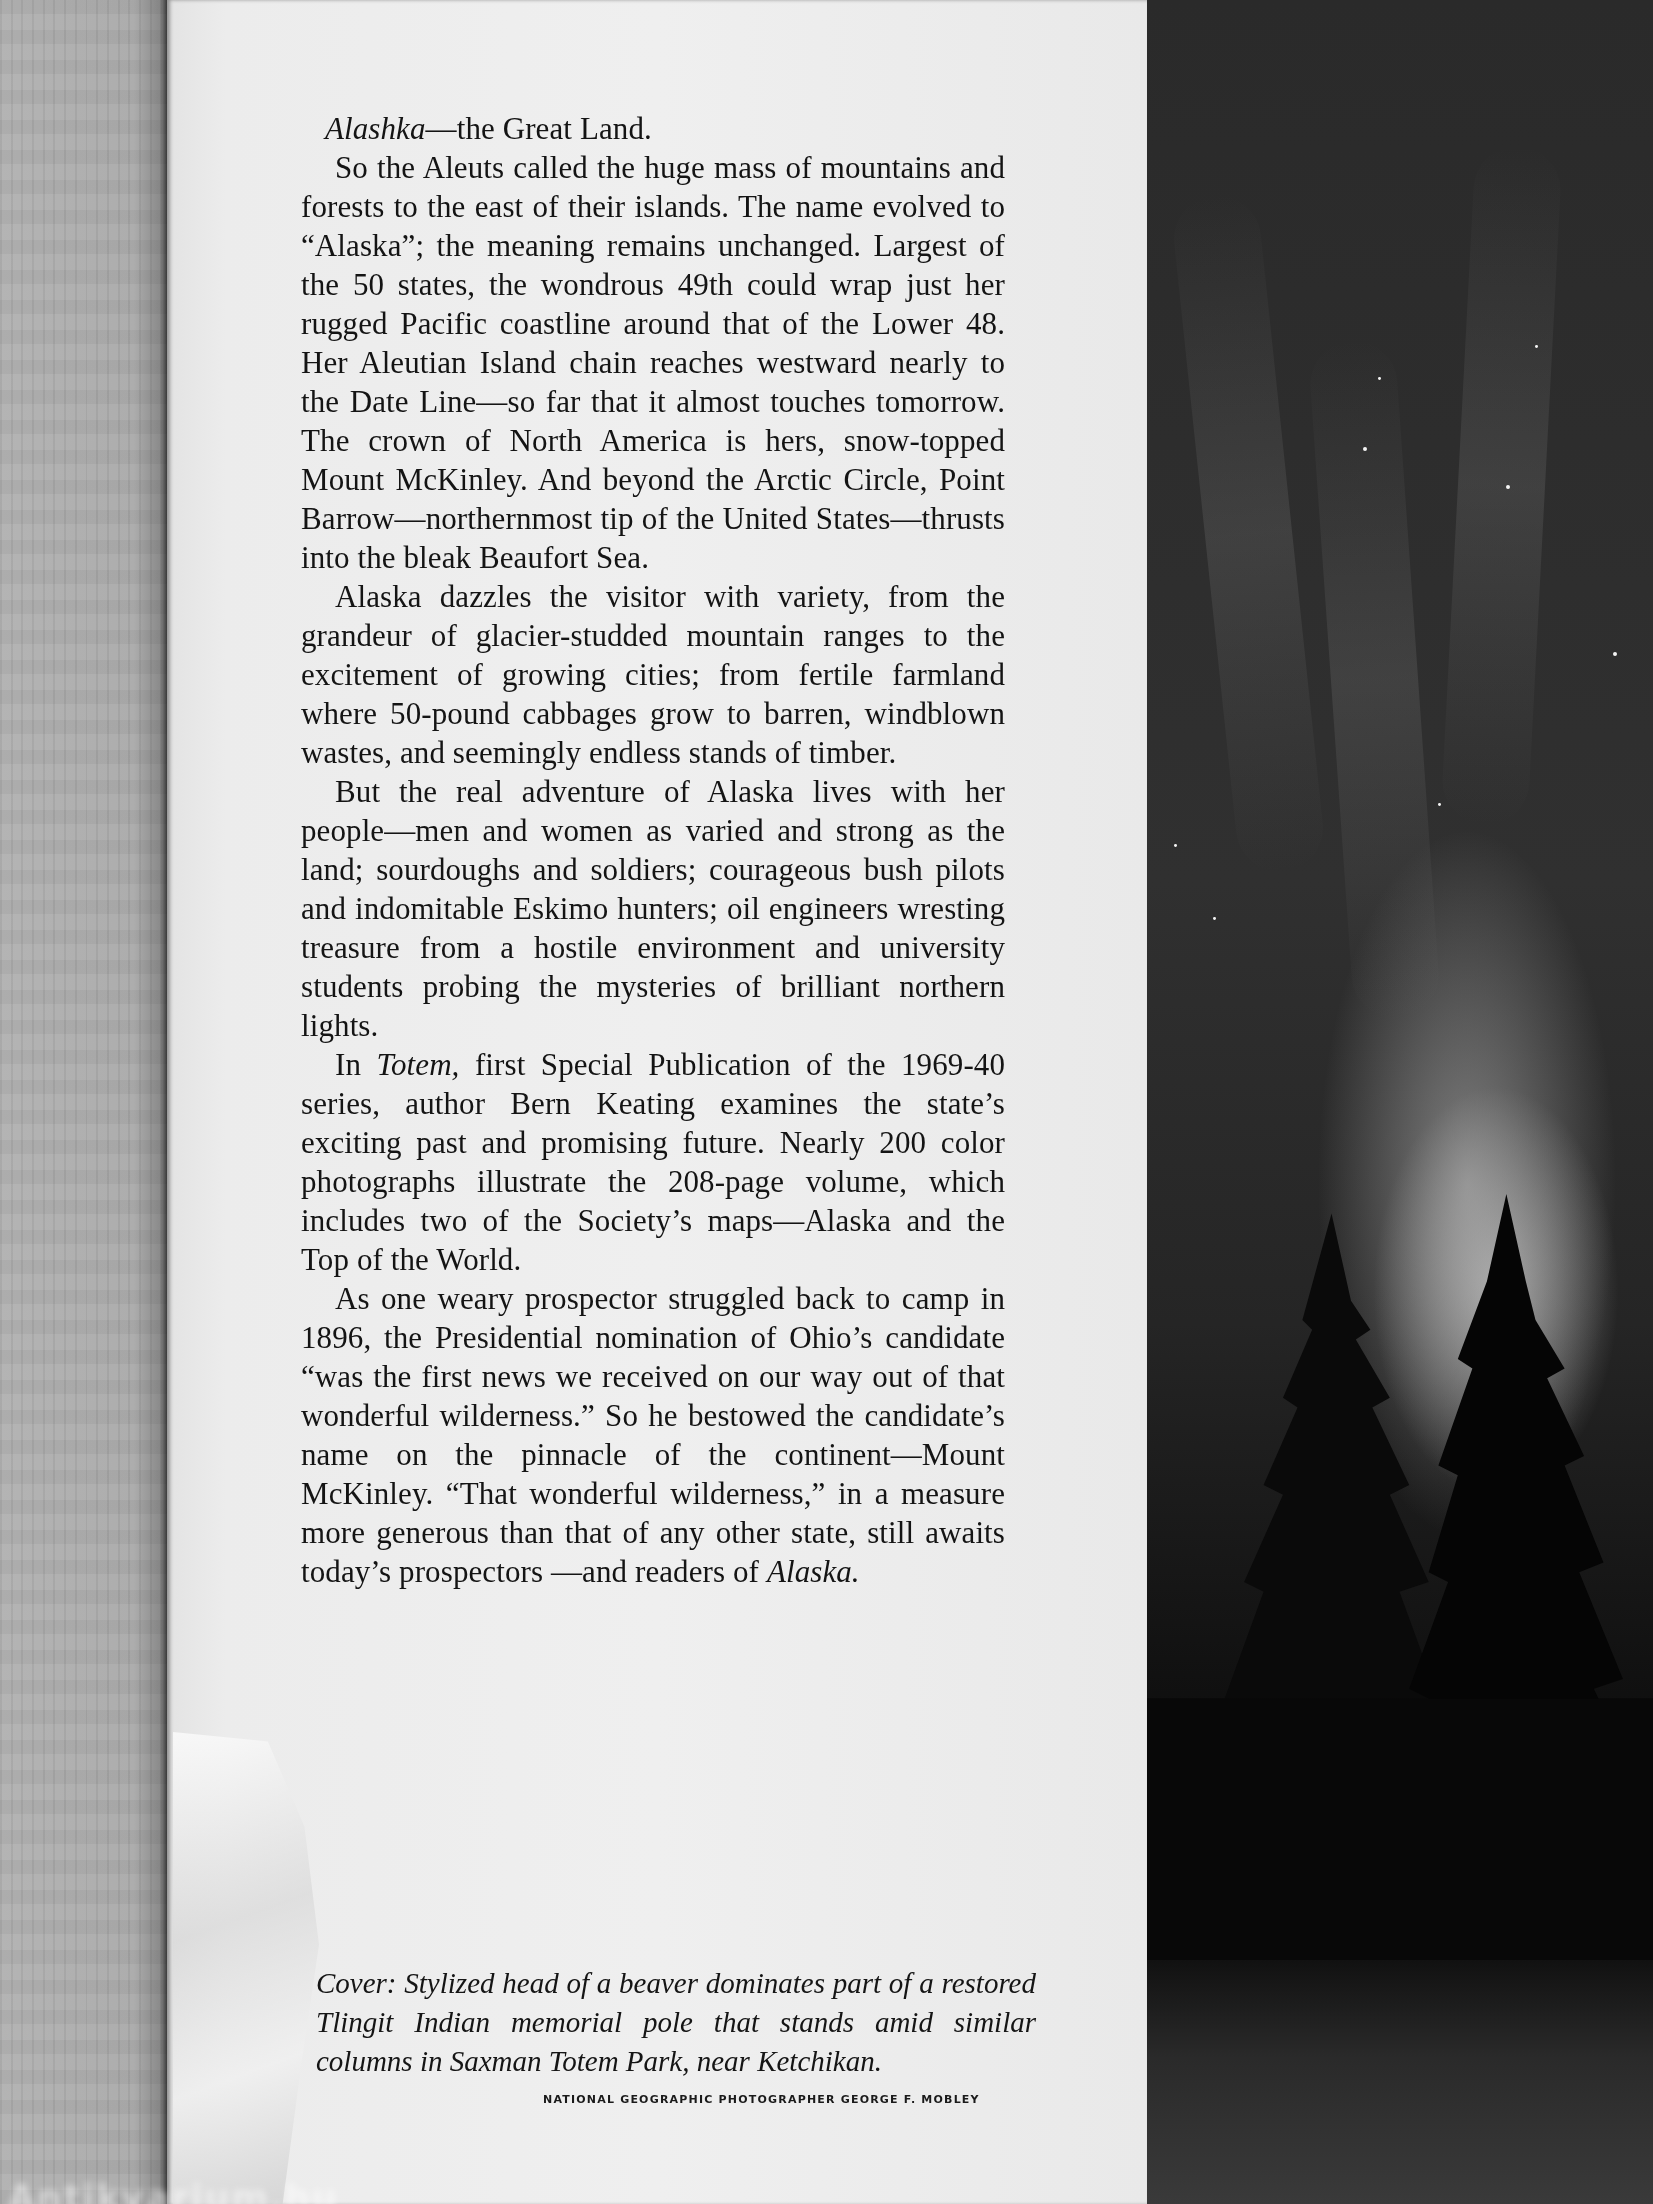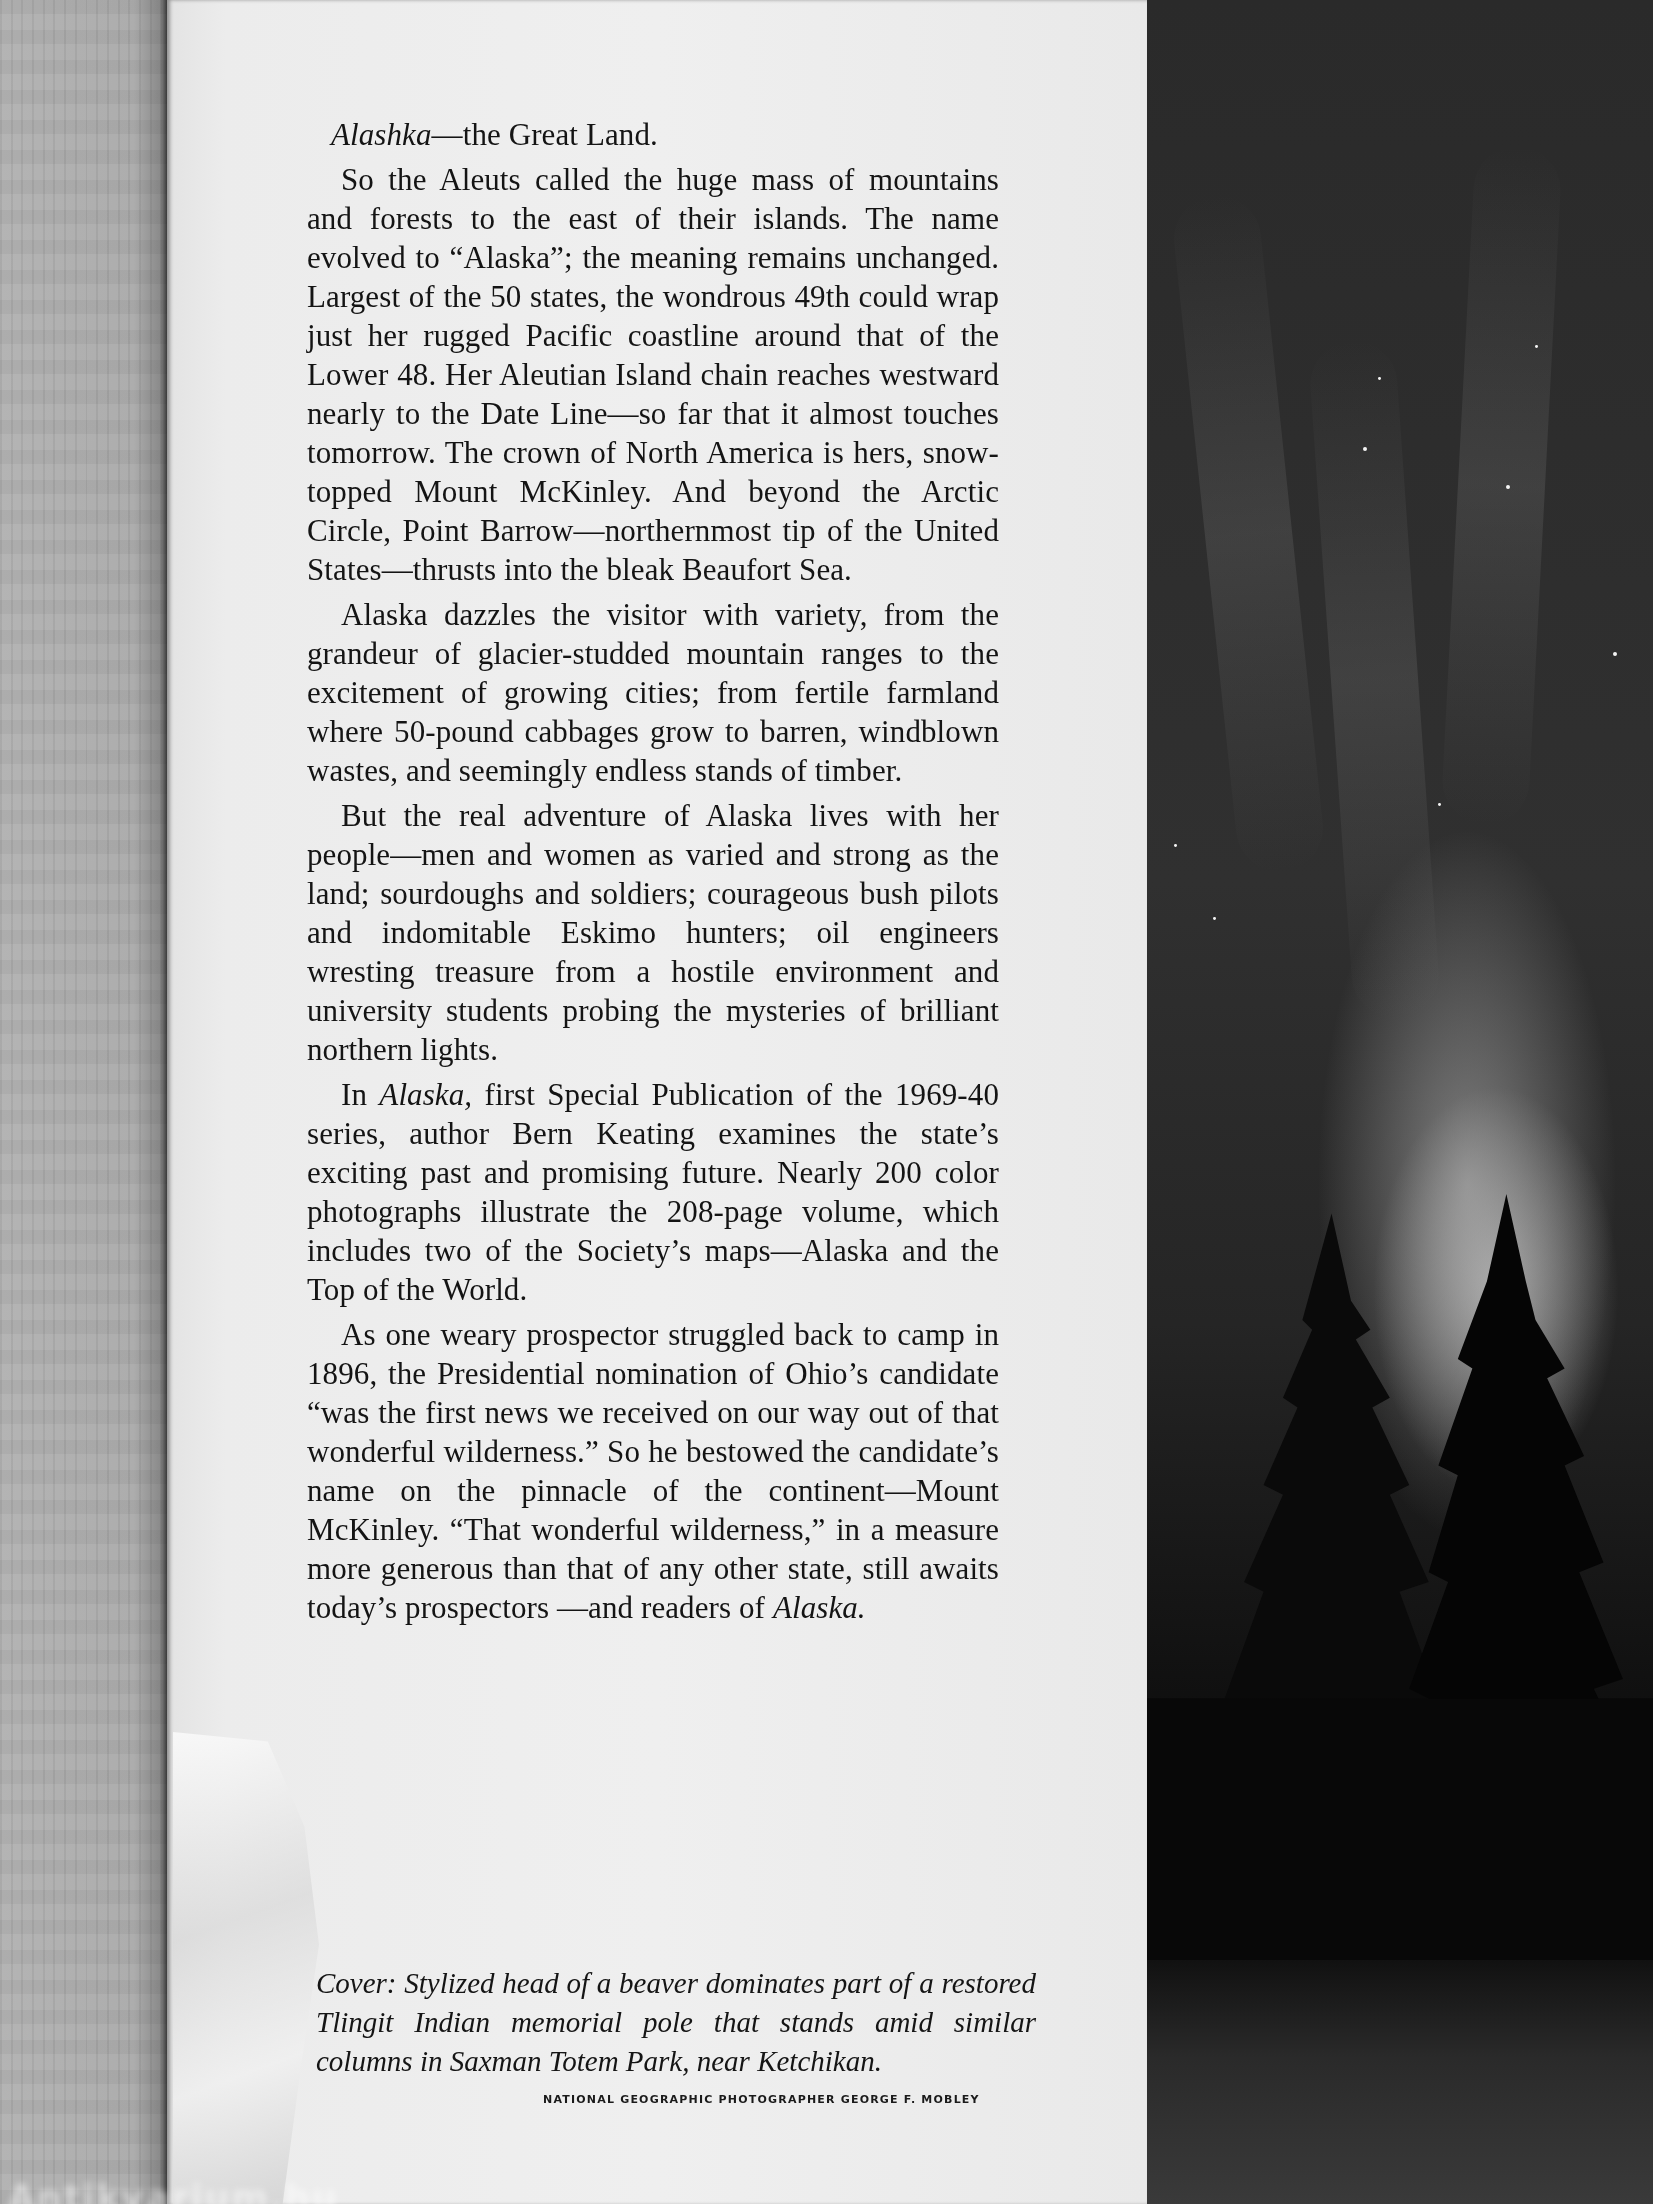--- a/index.html
+++ b/index.html
@@ -43,21 +43,21 @@
   }
   .ground {
     position: absolute; left: 1147px; top: 1960px; width: 507px; height: 245px;
     background: linear-gradient(180deg, #111 0%, #2a2a2a 40%, #3a3a3a 100%);
   }
   .text-col {
     position: absolute; left: 301px; top: 109px; width: 704px;
     font-size: 31px; line-height: 39px; color: #141414;
     text-align: justify; letter-spacing: 0.1px;
   }
-  .text-col p { margin: 6px; text-indent: 34px; }
+  .text-col p { margin: 0; text-indent: 34px; }
   .text-col p.first { text-indent: 24px; }
   .text-col i { font-style: italic; }
   .caption {
     position: absolute; left: 316px; top: 1964px; width: 720px;
     font-size: 29px; line-height: 39px; font-style: italic; color: #151515;
     text-align: justify;
   }
   .credit {
     position: absolute; left: 543px; top: 2093px; width: 491px; text-align: left;
     font-family: "DejaVu Sans", sans-serif; font-size: 11px; font-weight: bold;
@@ -98,21 +98,21 @@
 
 <div class="ground"></div>
 
 <div class="tape"></div>
 
 <div class="text-col">
   <p class="first"><i>Alashka</i><span>—the Great Land.</span></p>
   <p>So the Aleuts called the huge mass of mountains and forests to the east of their islands. The name evolved to “Alaska”; the meaning remains unchanged. Largest of the 50 states, the wondrous 49th could wrap just her rugged Pacific coastline around that of the Lower 48. Her Aleutian Island chain reaches westward nearly to the Date Line—so far that it almost touches tomorrow. The crown of North America is hers, snow-topped Mount McKinley. And beyond the Arctic Circle, Point Barrow—northernmost tip of the United States—thrusts into the bleak Beaufort Sea.</p>
   <p>Alaska dazzles the visitor with variety, from the grandeur of glacier-studded mountain ranges to the excitement of growing cities; from fertile farmland where 50-pound cabbages grow to barren, windblown wastes, and seemingly endless stands of timber.</p>
   <p>But the real adventure of Alaska lives with her people—men and women as varied and strong as the land; sourdoughs and soldiers; courageous bush pilots and indomitable Eskimo hunters; oil engineers wresting treasure from a hostile environment and university students probing the mysteries of brilliant northern lights.</p>
-  <p><span>In </span><i>Alaska,</i><span> first Special Publication of the 1969-40 series, author Bern Keating examines the state’s exciting past and promising future. Nearly 200 color photographs illustrate the 208-page volume, which includes two of the Society’s maps—Alaska and the Top of the World.</span></p>
+  <p><span>In </span><i>Totem,</i><span> first Special Publication of the 1969-40 series, author Bern Keating examines the state’s exciting past and promising future. Nearly 200 color photographs illustrate the 208-page volume, which includes two of the Society’s maps—Alaska and the Top of the World.</span></p>
   <p><span>As one weary prospector struggled back to camp in 1896, the Presidential nomination of Ohio’s candidate “was the first news we received on our way out of that wonderful wilderness.” So he bestowed the candidate’s name on the pinnacle of the continent—Mount McKinley. “That wonderful wilderness,” in a measure more generous than that of any other state, still awaits today’s prospectors —and readers of </span><i>Alaska.</i></p>
 </div>
 
 <div class="caption">Cover: Stylized head of a beaver dominates part of a restored Tlingit Indian memorial pole that stands amid similar columns in Saxman Totem Park, near Ketchikan.</div>
 
 <div class="credit">NATIONAL GEOGRAPHIC PHOTOGRAPHER GEORGE F. MOBLEY</div>
 
 <div class="watermark">Antikvarium.hu</div>
 
 

